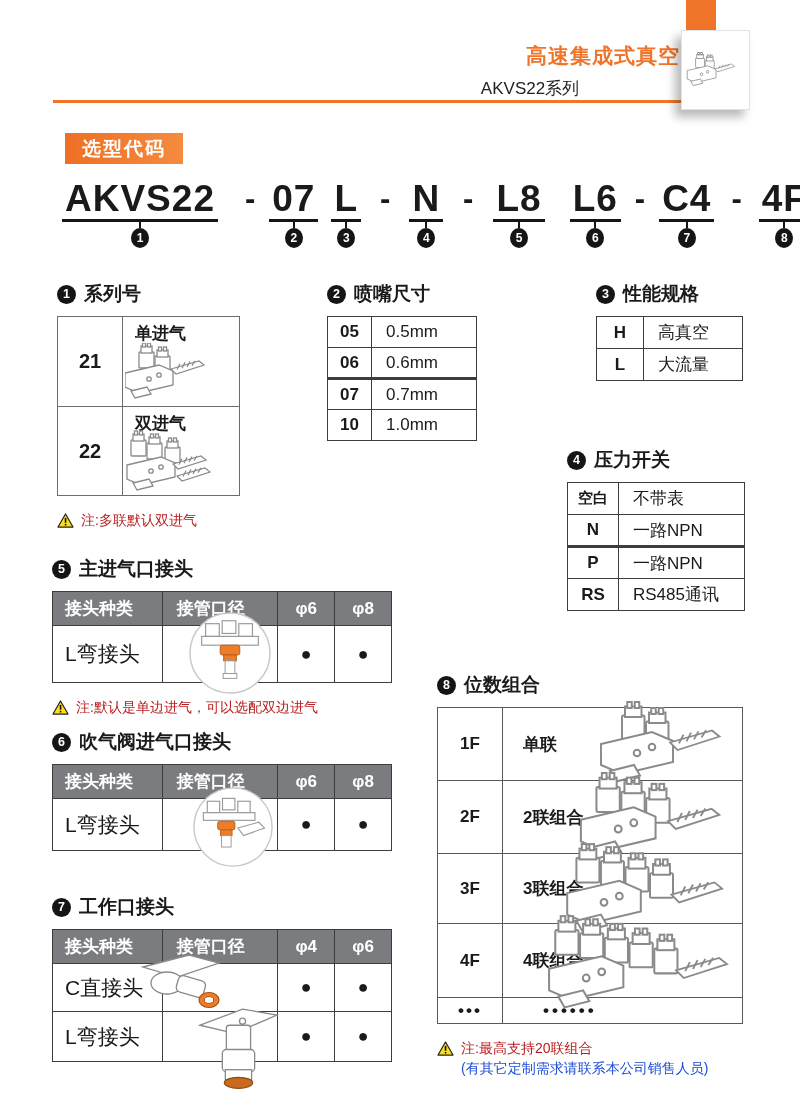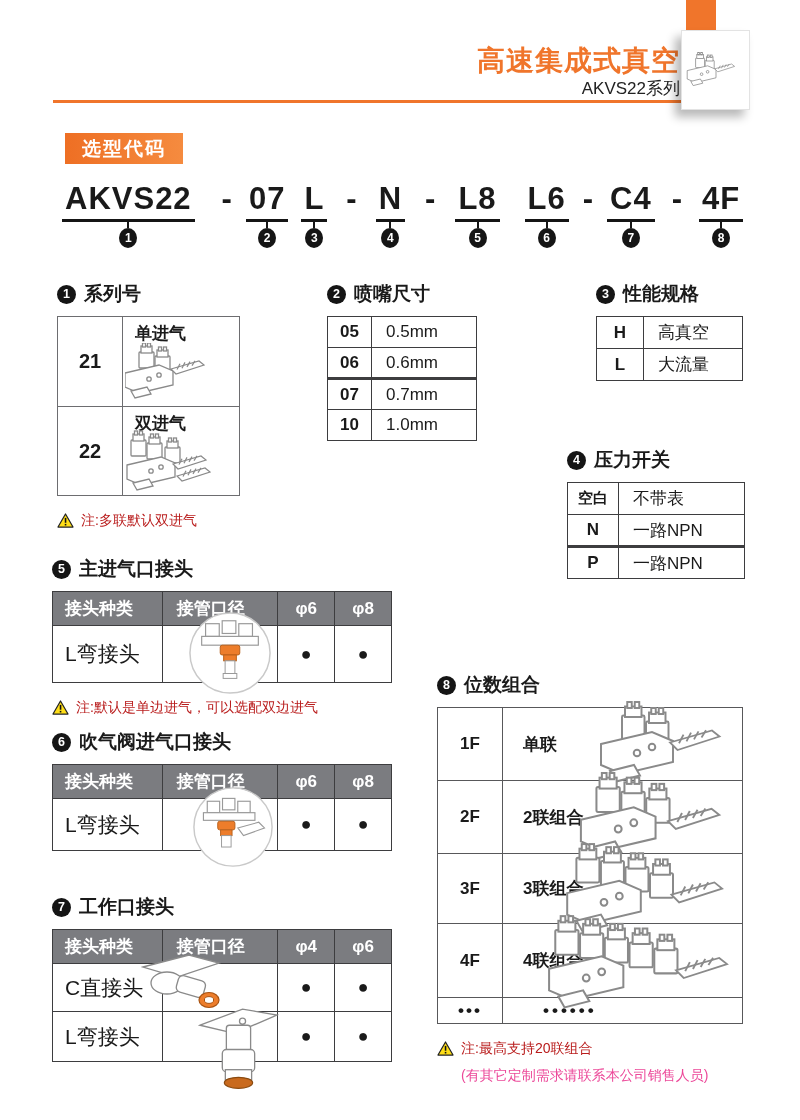--- a/index.html
+++ b/index.html
@@ -6,49 +6,49 @@
   html,body { background:#fff; }
   body { font-family:"Liberation Sans","DejaVu Sans",sans-serif; color:#1a1a1a; }
   #page { position:relative; width:800px; height:1120px; background:#fff; overflow:hidden; }
 
   
   .top-tab { position:absolute; left:686px; top:0; width:30px; height:30px; background:#F0752B; }
   .prod-box { position:absolute; left:681px; top:30px; width:69px; height:80px; background:#fff;
               border:1px solid #e3e3e3; box-shadow:-6px 7px 9px rgba(0,0,0,.28);
               display:flex; align-items:center; justify-content:center; }
   .hd-title { position:absolute; left:280px; top:42px; width:400px; text-align:right;
-              font-size:28px; font-weight:bold; color:#F0752B; letter-spacing:1px; }
-  .hd-sub   { position:absolute; left:380px; top:77px; width:300px; text-align:right;
+              font-size:21px; font-weight:bold; color:#F0752B; letter-spacing:1px; }
+  .hd-sub   { position:absolute; left:380px; top:77px; width:300px; text-align:center;
               font-size:17px; color:#222; }
   .hd-rule  { position:absolute; left:53px; top:100px; width:630px; height:3px; background:#F0752B; }
 
   
   .badge { position:absolute; left:65px; top:133px; width:118px; height:31px;
            background:linear-gradient(90deg,#ee6f24,#f58b3f); color:#fff; font-size:19px; font-weight:bold;
            display:flex; align-items:center; justify-content:center; letter-spacing:2px; }
 
   
   .code-row { position:absolute; left:62px; top:182px; display:flex; align-items:flex-start; }
   .seg { display:flex; flex-direction:column; align-items:center; }
-  .seg-text { font-size:31px; font-weight:bold; letter-spacing:1px; line-height:34px;
+  .seg-text { font-size:37px; font-weight:bold; letter-spacing:1px; line-height:34px;
               border-bottom:3px solid #151515; padding:0 3px 3px 3px; }
   .seg-tick { width:2px; height:6px; background:#151515; }
   .numc { width:18px; height:20px; border-radius:50%; background:#151515; color:#fff;
           font-size:12px; font-weight:bold; display:flex; align-items:center; justify-content:center; }
   .hyph { font-size:31px; font-weight:bold; line-height:34px; margin:0 14px; }
   .gap-s { margin-right:13px; } .gap-m { margin-right:4px; }
 
   
   .section { position:absolute; }
   .sec-title { display:flex; align-items:center; gap:8px; font-size:19px; font-weight:bold; margin-bottom:9px; }
   .sec-title .numc { width:19px; height:19px; font-size:12.5px; flex:0 0 auto; }
   table { border-collapse:collapse; background:#fff; }
   .note { display:flex; align-items:flex-start; gap:7px; margin-top:16px; font-size:14px; color:#b91c1c; }
   .note svg { flex:0 0 auto; margin-top:1px; }
-  .note2 { padding-left:24px; font-size:14px; color:#ec4899; margin-top:9px; }
+  .note2 { padding-left:24px; font-size:14px; color:#1d4ed8; margin-top:2px; }
 
   
   .kv td { border:1.5px solid #3d3d3f; font-size:17px; }
   .kv .k { text-align:center; font-weight:bold; }
   .kv .v { padding-left:14px; }
   .thick td { border-top:3px solid #3d3d3f; }
 
   
   .series-tb td { border:1.5px solid #6d6d70; }
   .series-tb .code { width:65px; text-align:center; font-size:20px; font-weight:bold; }
@@ -275,20 +275,24 @@
         <td class="v" style="width:126px">不带表</td>
       </tr>
       <tr>
         <td class="k" style="height:32px">N</td>
         <td class="v">一路NPN</td>
       </tr>
       <tr class="thick">
         <td class="k" style="height:32px">P</td>
         <td class="v">一路NPN</td>
       </tr>
+      <tr>
+        <td class="k" style="height:32px">RS</td>
+        <td class="v">RS485通讯</td>
+      </tr>
     </tbody>
       </table>
   </div>
 
   <div class="section" style="left:52px; top:556px;">
     <div class="sec-title">
       <span class="numc">5</span>
       <span>主进气口接头</span>
     </div>
     <div class="conn-wrap">

